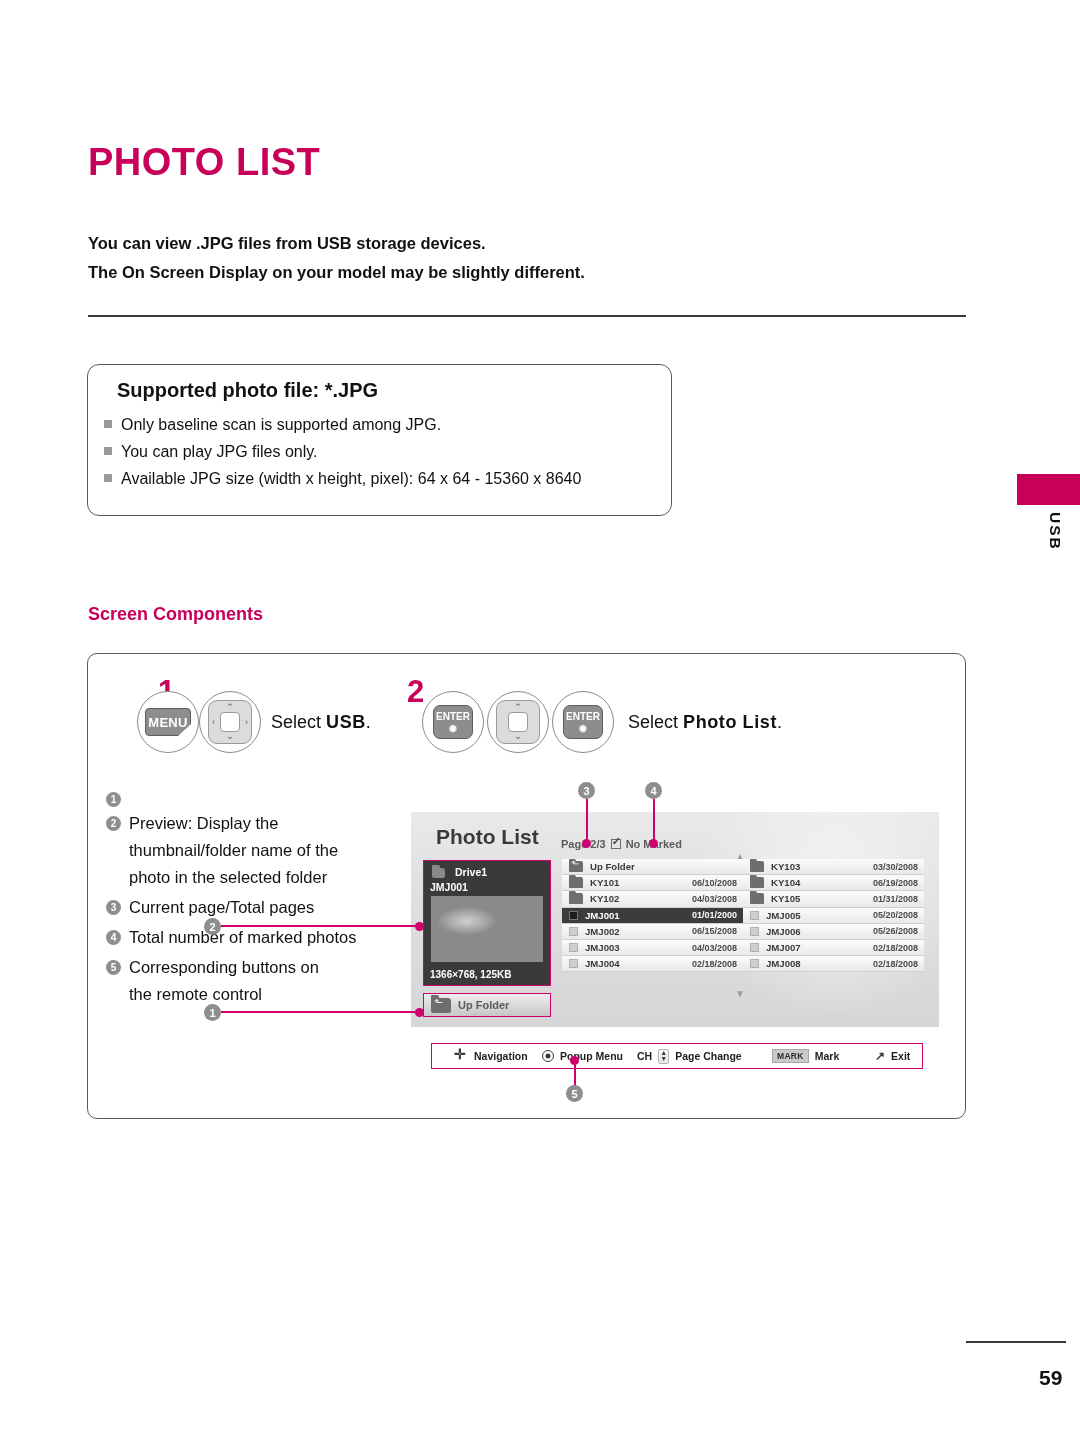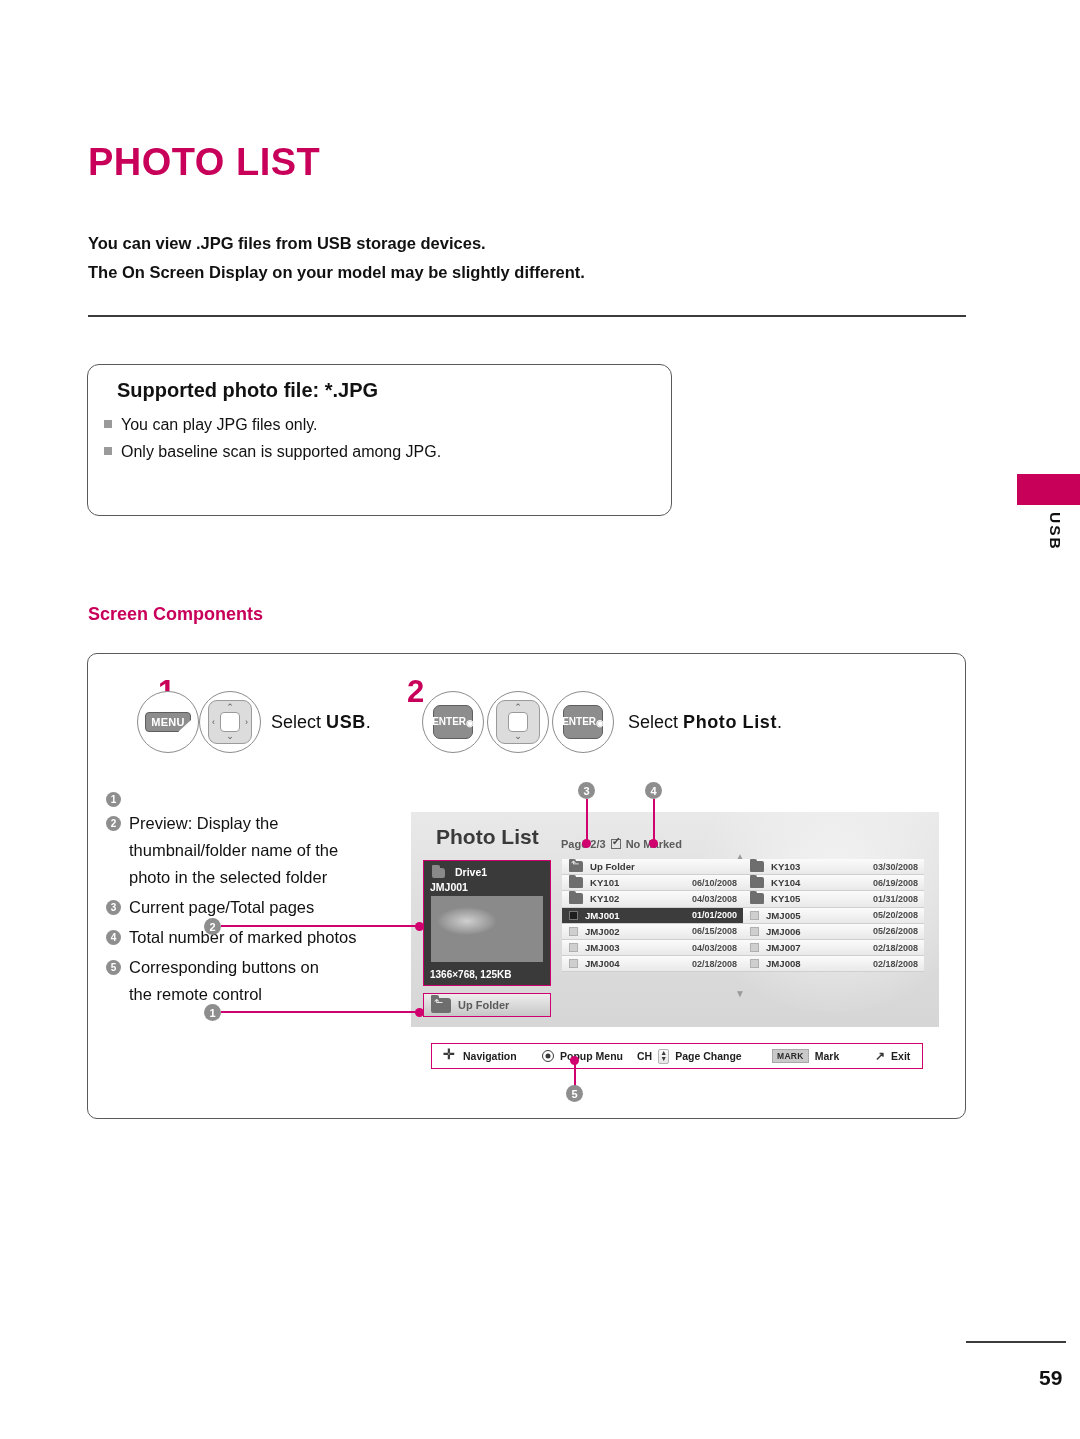--- a/index.html
+++ b/index.html
@@ -75,38 +75,38 @@
   }
   .step1-num { left:158px; top:674px; }
   .step2-num { left:407px; top:674px; }
 
   .rc { position:absolute; width:62px; height:62px; border-radius:50%;
         border:1.5px solid #8c8c8c; background:#fff; }
   .rc-inner { position:absolute; left:50%; top:50%; transform:translate(-50%,-50%); }
 
   
   .key-menu {
-    width:46px; height:20px; background:#8d8d8d; border:1px solid #5e5e5e;
+    width:46px; height:28px; background:#8d8d8d; border:1px solid #5e5e5e;
     border-radius:4px 4px 10px 4px;
     display:flex; align-items:center; justify-content:center;
-    font-size:11px; font-weight:bold; color:#fff; letter-spacing:0.3px;
+    font-size:13px; font-weight:bold; color:#fff; letter-spacing:0.3px;
     position:relative;
   }
   .key-menu::after {
     content:""; position:absolute; right:-1px; bottom:-1px;
     width:12px; height:12px; background:#fff;
     clip-path:polygon(100% 0,100% 100%,0 100%);
     border-left:1px solid #5e5e5e;
   }
 
   
   .key-enter {
     width:40px; height:34px; background:#8d8d8d; border:1px solid #5e5e5e;
     border-radius:7px; color:#fff; font-size:10px; font-weight:bold;
-    display:flex; flex-direction:row; align-items:center; justify-content:center;
+    display:flex; flex-direction:column; align-items:center; justify-content:center;
     line-height:10px;
   }
   .key-enter .dot { font-size:9px; margin-top:1px; }
 
   
   .key-nav {
     width:44px; height:44px; background:#dcdcdc; border:1px solid #9a9a9a;
     border-radius:9px; position:relative;
   }
   .key-nav .center {
@@ -311,25 +311,29 @@
   <div>The On Screen Display on your model may be slightly different.</div>
 </div>
 
 <div class="rule-top"></div>
 
 <div class="supported-box">
   <div class="supported-title">Supported photo file: *.JPG</div>
   <div class="supported-list">
     <div class="sup-item">
       <span class="sup-bullet"></span>
-      <span class="sup-text">You can play JPG files only.</span>
+      <span class="sup-text">Only baseline scan is supported among JPG.</span>
     </div>
     <div class="sup-item">
       <span class="sup-bullet"></span>
-      <span class="sup-text">Only baseline scan is supported among JPG.</span>
+      <span class="sup-text">You can play JPG files only.</span>
+    </div>
+    <div class="sup-item">
+      <span class="sup-bullet"></span>
+      <span class="sup-text">Available JPG size (width x height, pixel): 64 x 64 - 15360 x 8640</span>
     </div>
   </div>
 </div>
 
 <div class="usb-tab-bar"></div>
 <div class="usb-tab-text">USB</div>
 
 <div class="section-title">Screen Components</div>
 
 <div class="screen-box"></div>
@@ -505,21 +509,21 @@
       <div class="frow">
         <span class="mark-sq"></span>
         <span class="fname">JMJ008</span>
         <span class="fdate">02/18/2008</span>
       </div>
     </div>
   </div>
 </div>
 
 <div class="navbar">
-  <div class="nav-item nav-pos" style="left:12px;text-align:right;">
+  <div class="nav-item nav-pos" style="left:23px;text-align:right;">
     <span class="ico-nav4"></span>
     <span>Navigation</span>
   </div>
   <div class="nav-item nav-pos" style="left:110px;">
     <span class="ico-circle"></span>
     <span>Popup Menu</span>
   </div>
   <div class="nav-item nav-pos" style="left:205px;">
     <span>CH</span>
     <span class="ico-updown">▲<br>▼</span>

